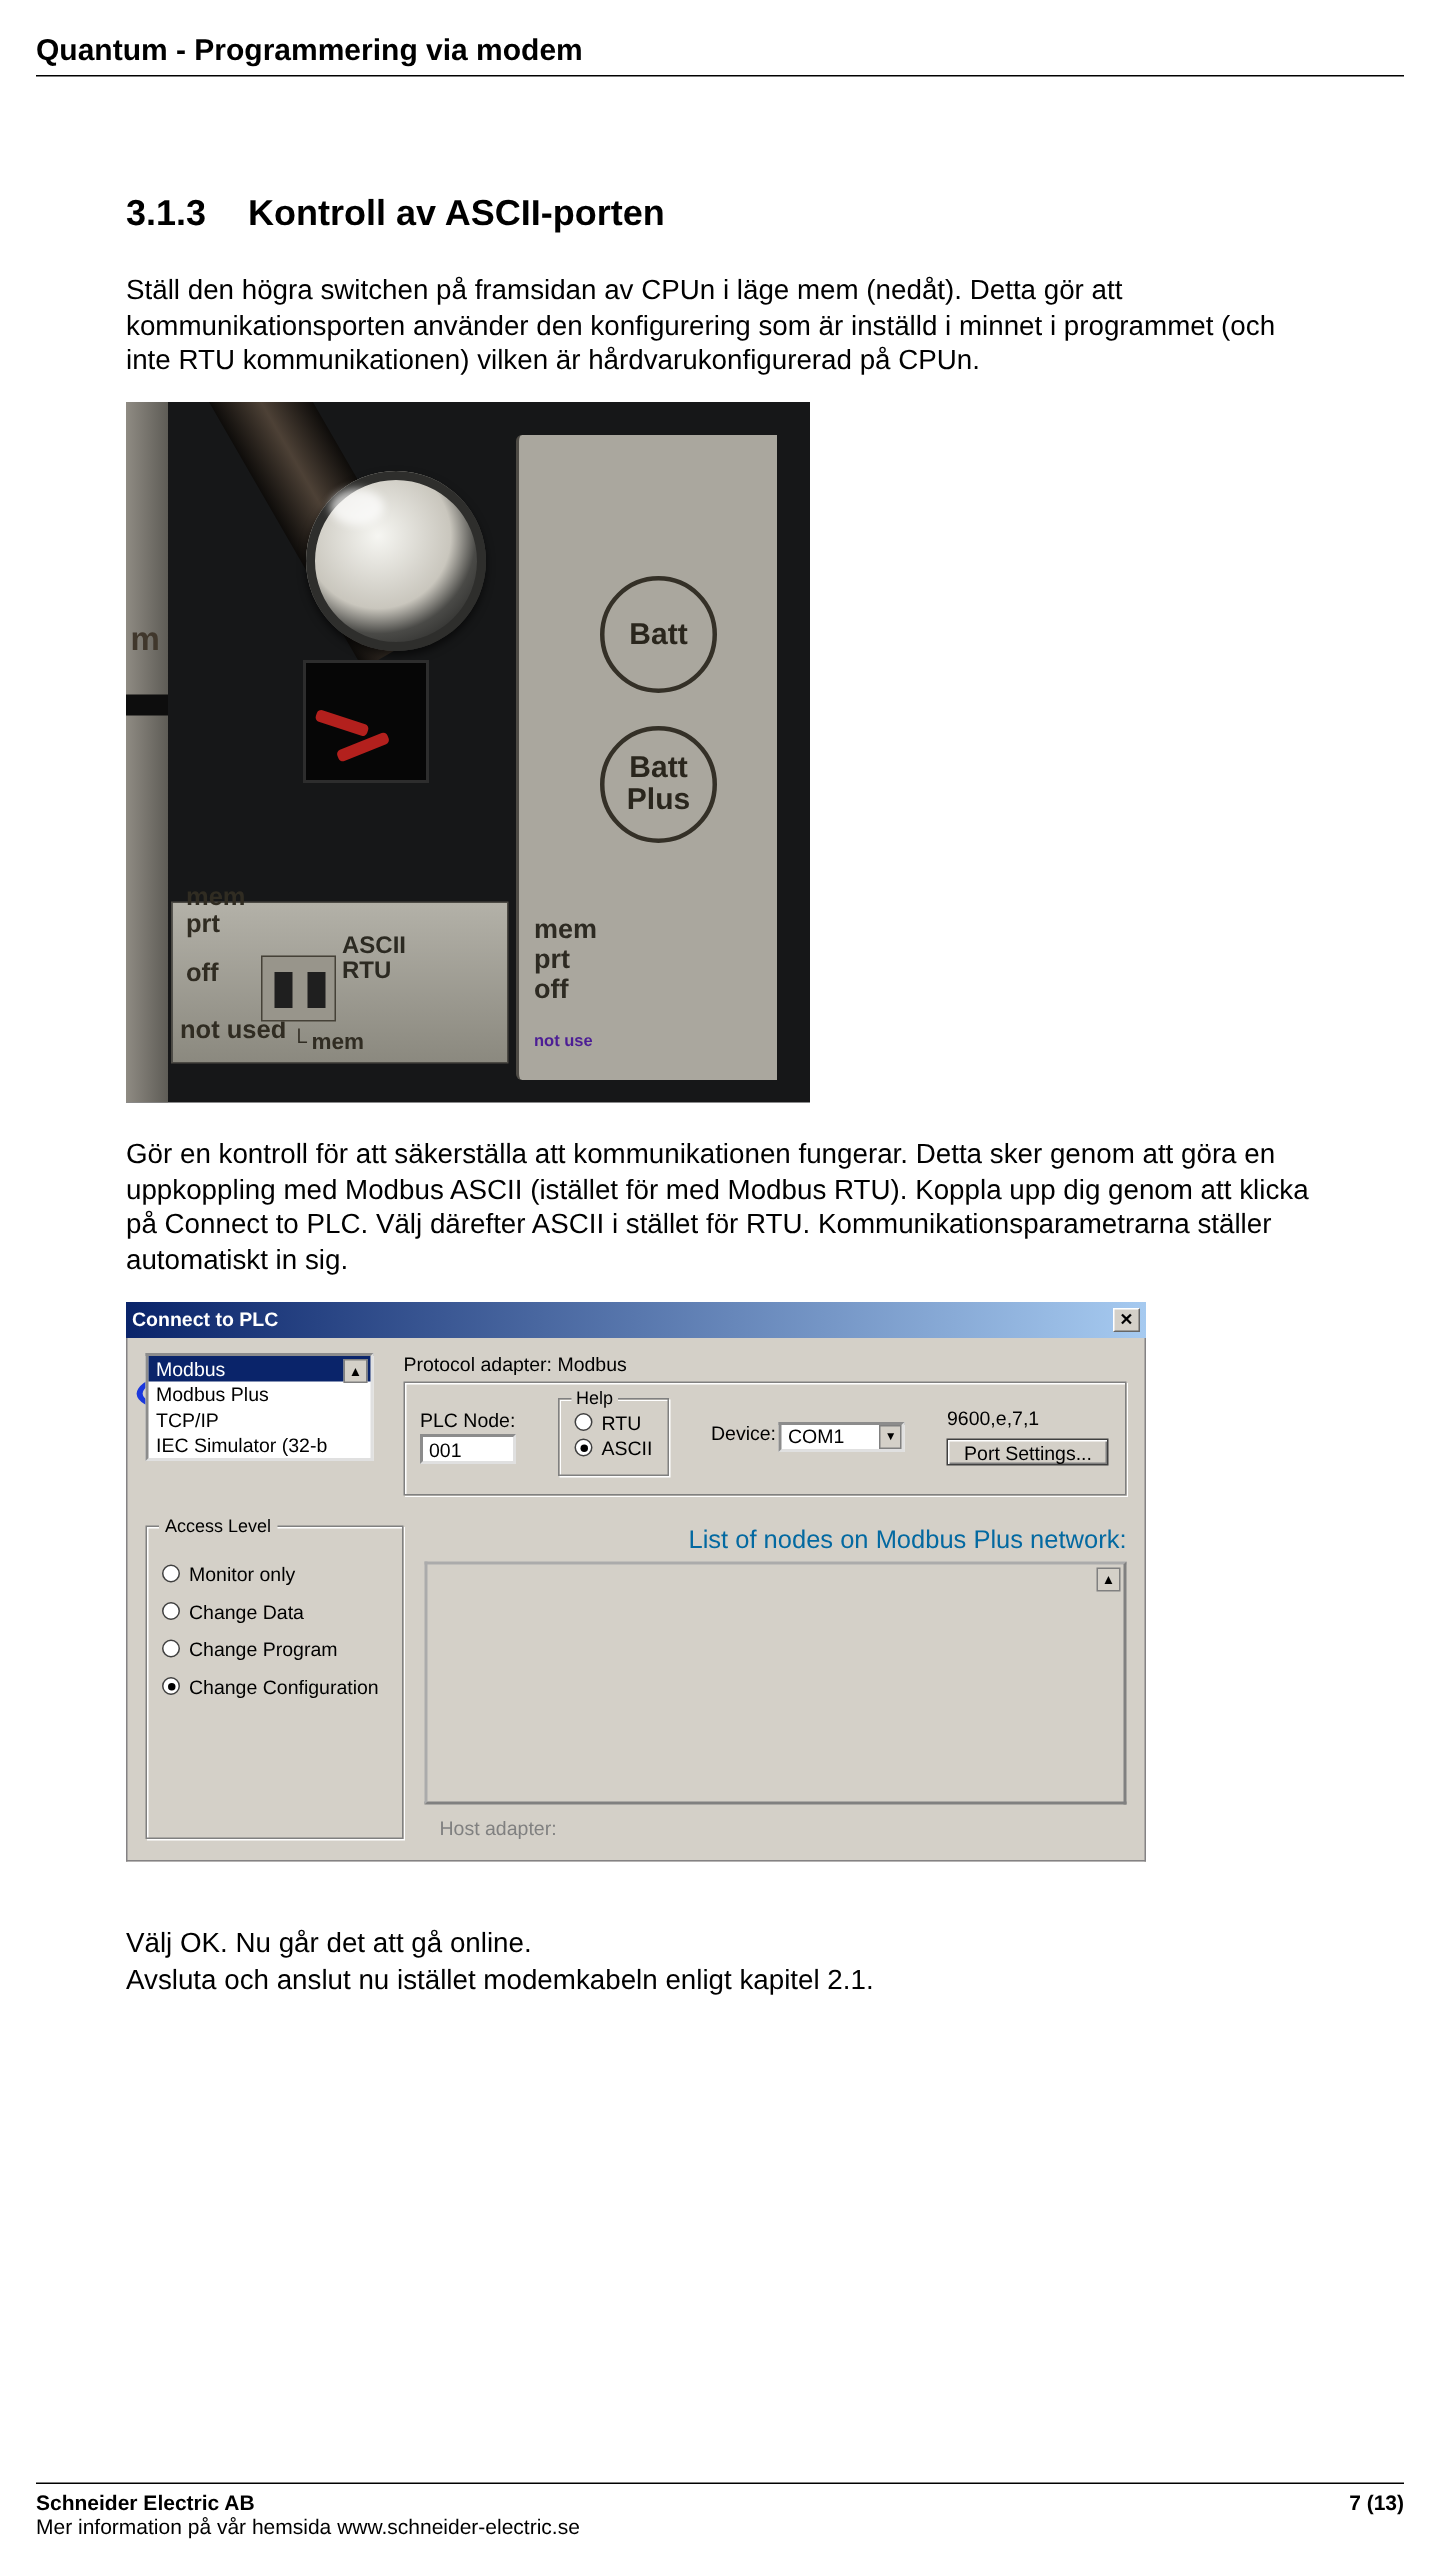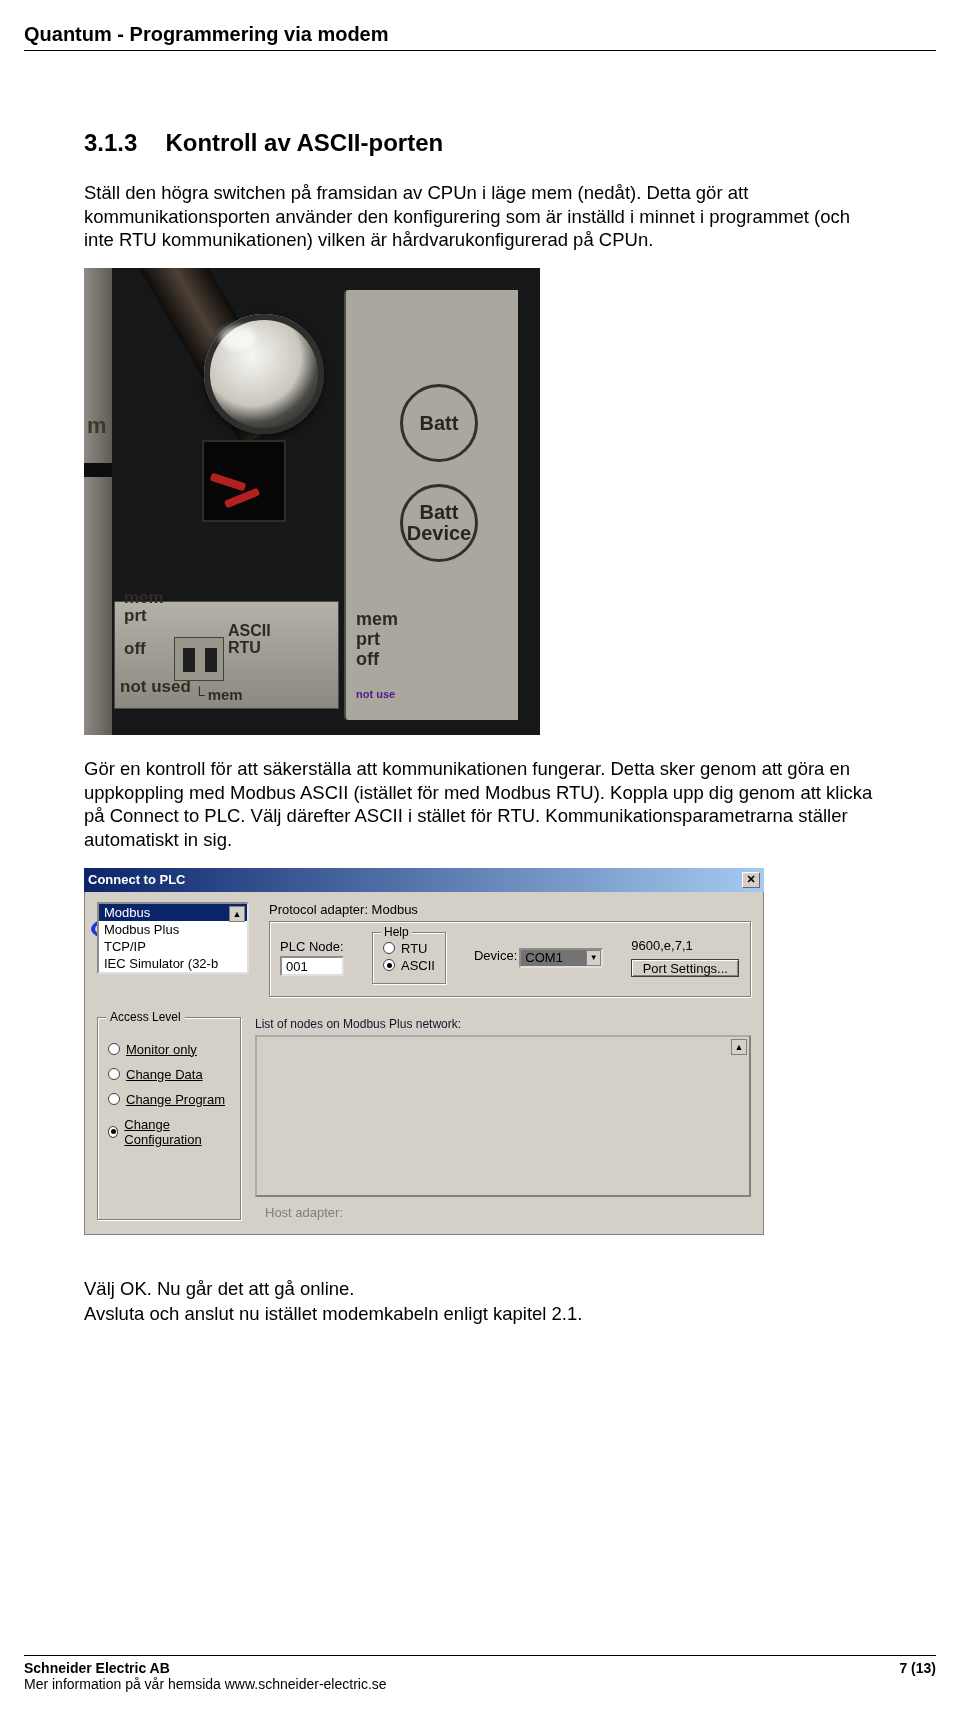--- a/index.html
+++ b/index.html
@@ -291,21 +291,21 @@
     padding: 6px 10px 8px 10px;
     position: relative;
   }
   .mode-legend { position: absolute; top: -8px; left: 8px; background: #d4d0c8; padding: 0 3px; font-size: 12px; }
   .radio-row { display: flex; align-items: center; gap: 6px; font-size: 13px; margin: 2px 0; }
   .radio { width: 12px; height: 12px; border: 1px solid #404040; border-radius: 50%; background: #fff; display: inline-flex; align-items: center; justify-content: center;}
   .radio.sel::after { content: ""; width: 5px; height: 5px; background: #000; border-radius: 50%; }
   .device-col { display: flex; flex-direction: row; gap: 2px; font-size: 13px; }
   .combo {
     width: 84px; height: 20px;
-    background: #737373;
+    background: #ffffff;
     border: 2px inset #e0e0e0;
     display: flex; align-items: center; justify-content: space-between;
     padding-left: 4px;
     font-size: 13px;
   }
   .combo .arrow { width: 15px; height: 16px; background: #d4d0c8; border: 1px solid #808080; display: flex; align-items:center; justify-content:center; font-size: 8px; }
   .right-col { display: flex; flex-direction: column; gap: 6px; font-size: 13px; align-items: flex-start;}
   .win-btn {
     min-width: 108px; height: 18px;
     background: #d4d0c8;
@@ -315,31 +315,30 @@
     display: inline-flex; align-items: center; justify-content: center;
     padding: 0 10px;
   }
   .win-btn.disabled { color: #808080; }
   .lower-row {
     display: flex;
     gap: 14px;
     margin-top: 20px;
   }
   .access-box {
-    width: 144px;
+    width: 172px;
     border: 1px solid #808080;
     box-shadow: inset 1px 1px 0 #fff, 1px 1px 0 #fff;
     padding: 14px 10px 16px 10px;
     position: relative;
-    text-decoration: underline;
   }
   .access-legend { position: absolute; top: -8px; left: 8px; background: #d4d0c8; padding: 0 4px; font-size: 12px; }
   .access-options .radio-row { margin: 10px 0; }
   .nodes-col { flex: 1; }
-  .nodes-label { font-size: 12px; color: #0f172a; margin-bottom: 4px; }
+  .nodes-label { font-size: 17px; color: #0369a1; margin-bottom: 4px; text-align: right; }
   .nodes-area {
     width: 100%; height: 162px;
     background: #d4d0c8;
     border: 2px inset #fff;
     border-right-color: #808080; border-bottom-color: #808080;
     position: relative;
   }
   .nodes-scroll {
     position: absolute;
     right: 2px; top: 2px;
@@ -397,21 +396,21 @@
     <div class="pen"></div>
     <div class="pen-tip"></div>
     <div class="gauge"></div>
     <div class="gauge-reflect"></div>
     <div class="wires-slot"></div>
     <div class="wire-red1"></div>
     <div class="wire-red2"></div>
     <div class="right-panel">
       <div class="batt-circle batt1">Batt</div>
       <div class="batt-circle batt2">
-        <span><span>Batt</span><br><span>Device</span></span>
+        <span><span>Batt</span><br><span>Plus</span></span>
       </div>
       <div class="right-labels">
         <span>mem</span><br>
         <span>prt</span><br>
         <span>off</span>
       </div>
       <div class="right-notuse">not use</div>
     </div>
     <div class="bottom-label-strip"></div>
     <div class="lbl-memprt">

